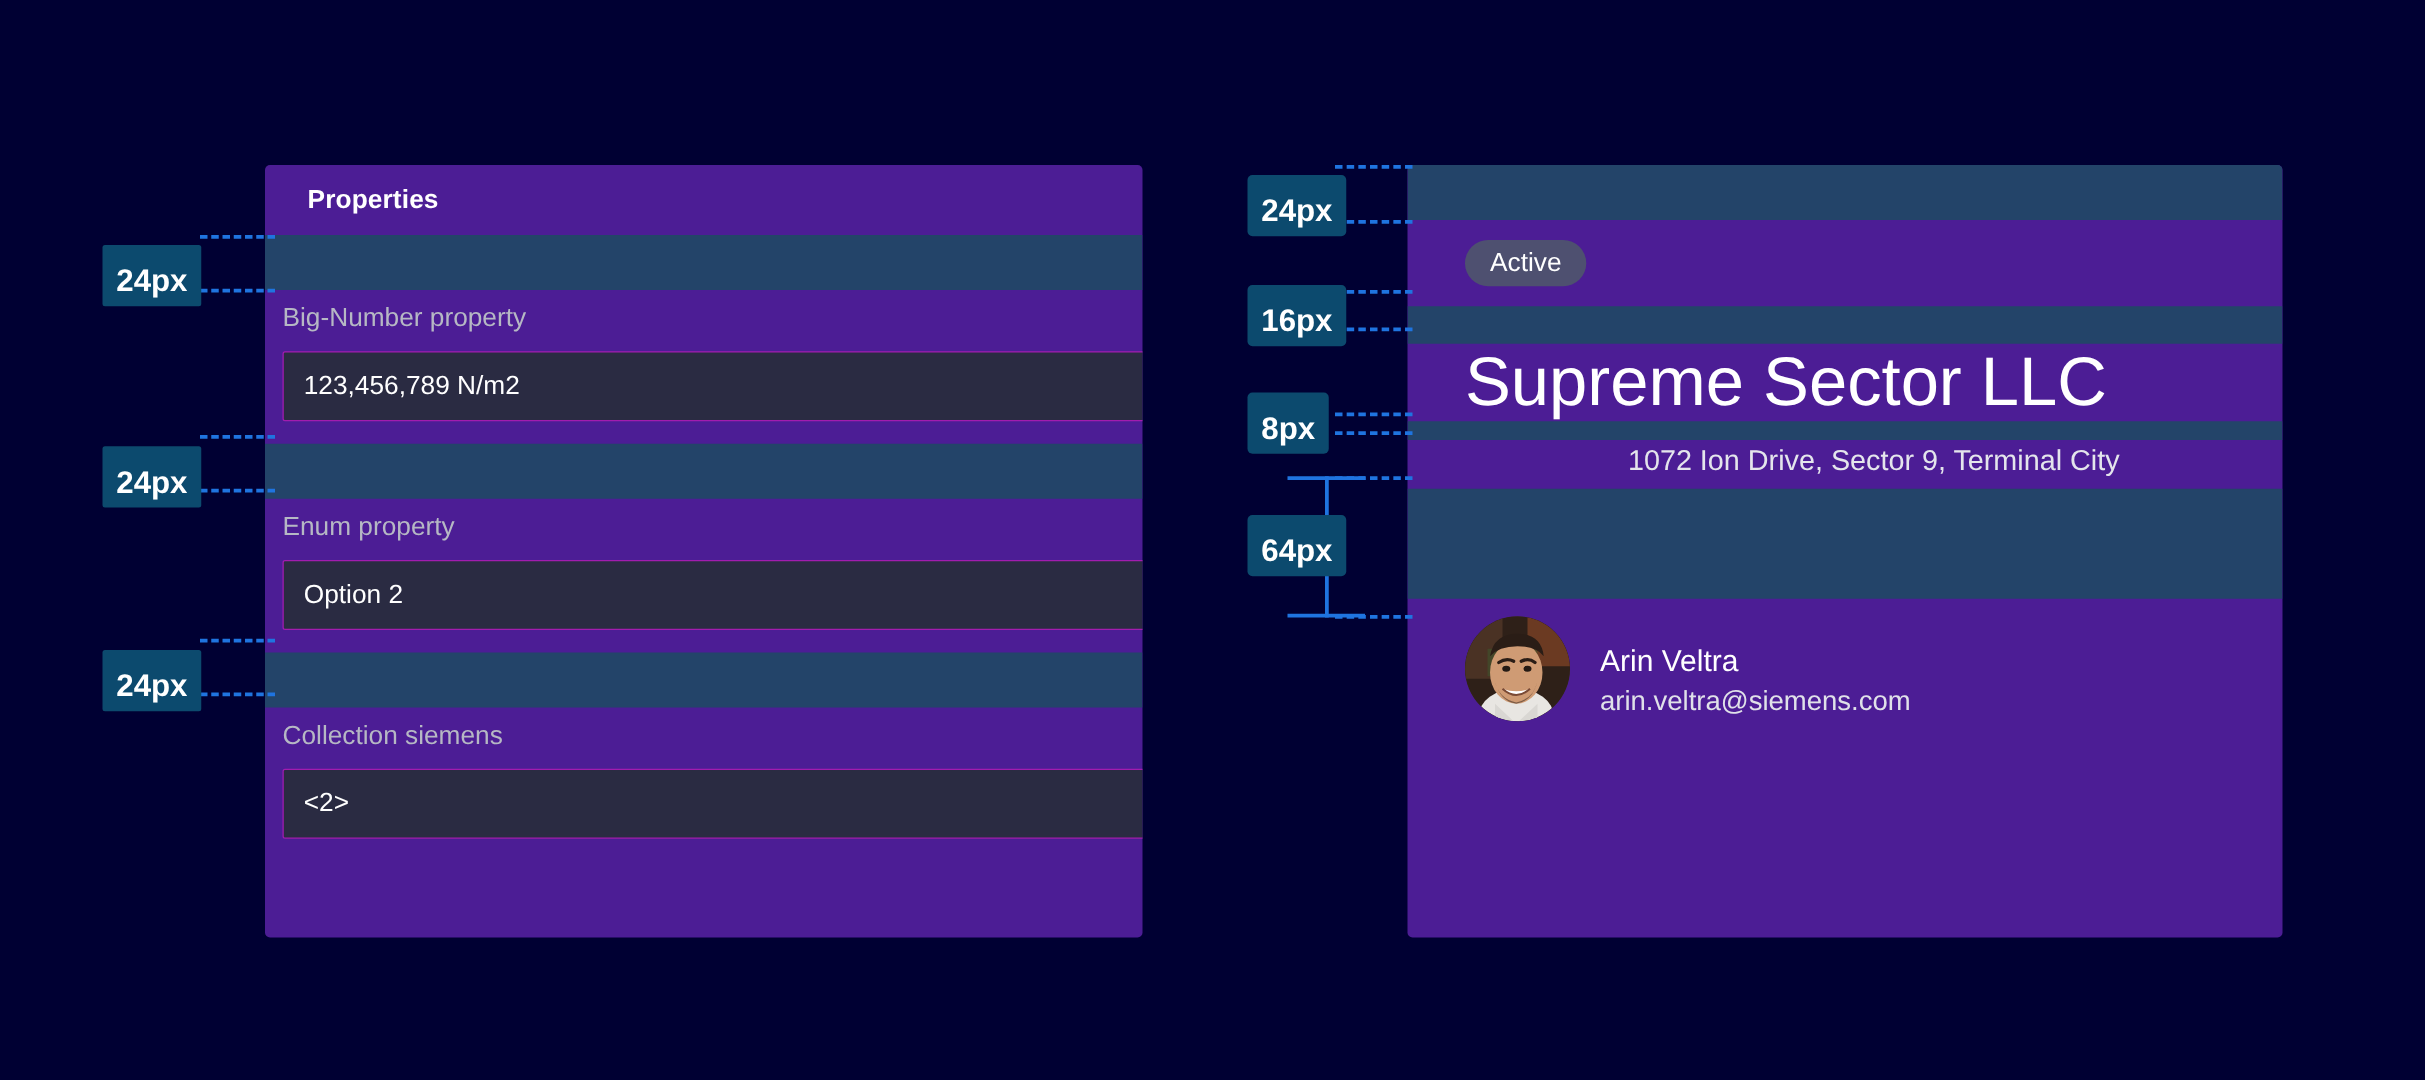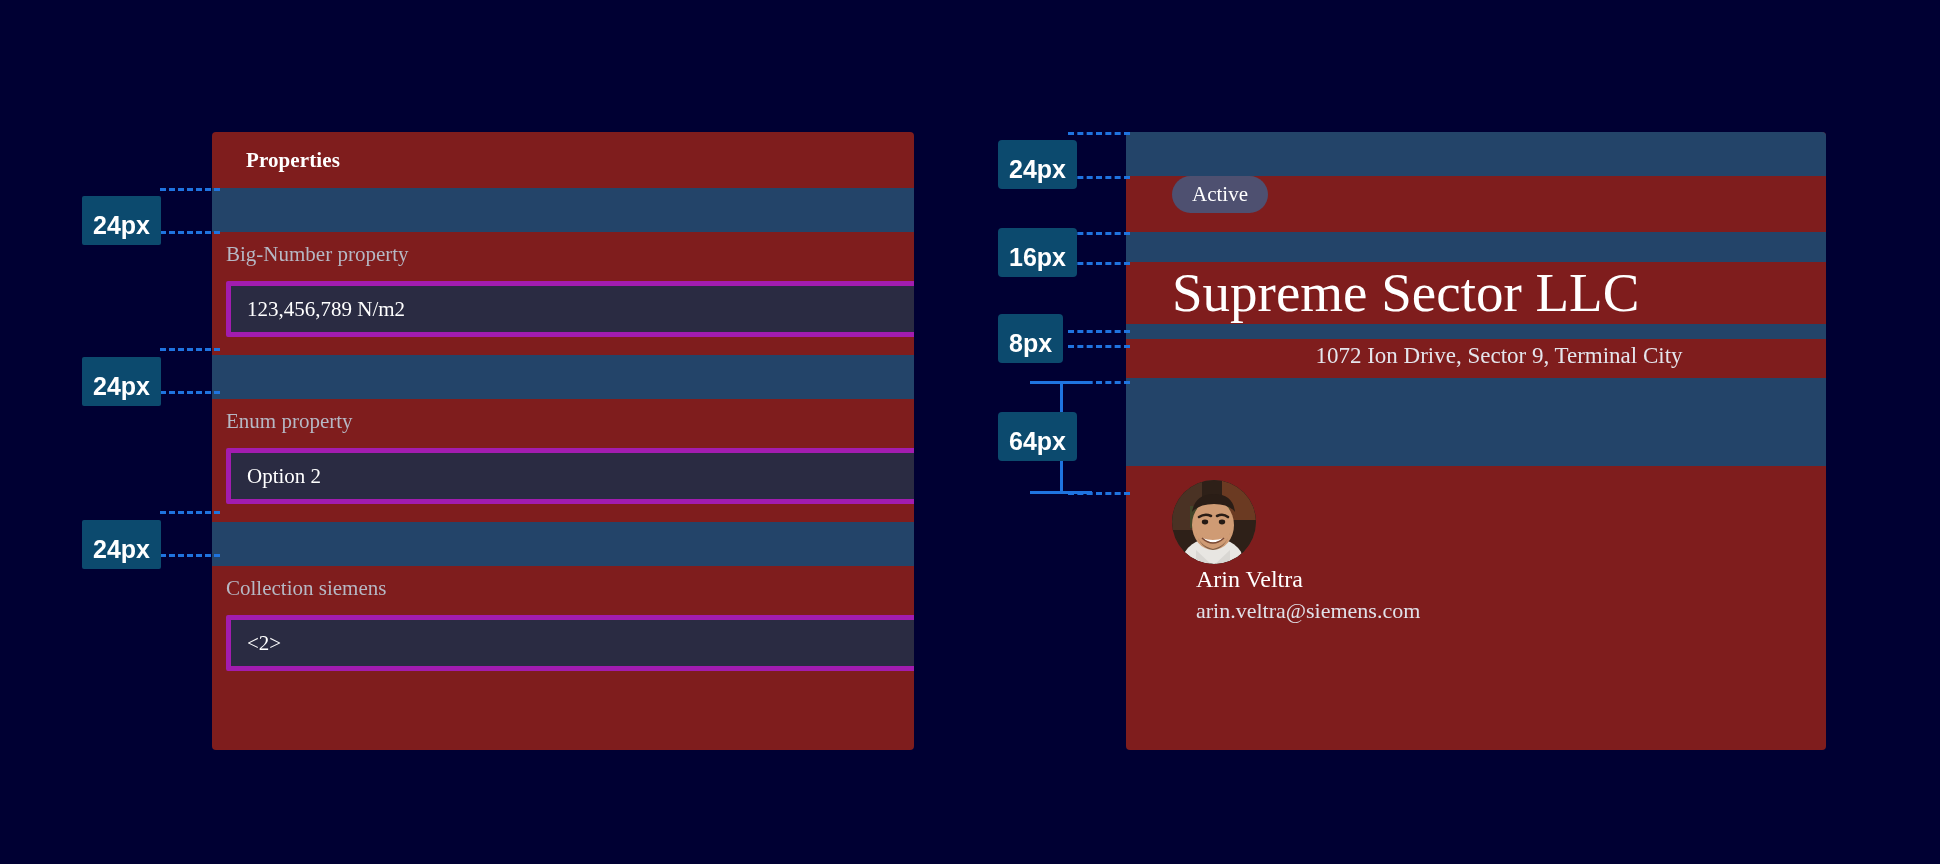--- a/index.html
+++ b/index.html
@@ -17,24 +17,23 @@
   }
   .stage {
     position: absolute;
     inset: 0;
     background: #000033;
   }
 
   
   .panel {
     position: absolute;
-    background: #7f1d1d;
+    background: #4c1d95;
     border-radius: 4px;
     overflow: hidden;
-    font-family: Liberation Serif, serif;
   }
 
   
   #properties-panel {
     left: 212px;
     top: 132px;
     width: 702px;
     height: 618px;
   }
   .panel-header {
@@ -65,21 +64,21 @@
   .field-label {
     color: #b6b8c4;
     font-size: 21px;
     line-height: 1;
     padding-top: 12px;
     padding-bottom: 16px;
     white-space: nowrap;
   }
   .field-input {
     height: 56px;
-    border: 5px solid #a21caf;
+    border: 1px solid #a21caf;
     border-radius: 2px;
     background: #2a2b42;
     display: flex;
     align-items: center;
     padding-left: 16px;
     box-sizing: border-box;
     color: #ffffff;
     font-size: 21px;
     margin-right: -34px;
   }
@@ -89,23 +88,23 @@
 
   
   #contact-panel {
     left: 1126px;
     top: 132px;
     width: 700px;
     height: 618px;
   }
   .badge-row {
     padding-left: 46px;
-    height: 56px;
+    height: 69px;
     display: flex;
-    align-items: flex-start;
+    align-items: center;
     box-sizing: border-box;
   }
   .status-pill {
     background: #4e5070;
     color: #ffffff;
     font-size: 21px;
     border-radius: 22px;
     padding: 8px 20px;
     line-height: 1;
     display: inline-block;
@@ -124,25 +123,24 @@
   .company-address {
     color: #e4e5ec;
     font-size: 23px;
     line-height: 1.45;
     padding-bottom: 6px;
     white-space: nowrap;
     text-align: center;
   }
   .contact-row {
     display: flex;
-    align-items: flex-start;
+    align-items: flex-end;
     padding-left: 46px;
     padding-top: 14px;
     box-sizing: border-box;
-    flex-direction: column;
   }
   .avatar {
     width: 84px;
     height: 84px;
     border-radius: 50%;
     flex: 0 0 auto;
     overflow: hidden;
     position: relative;
     background: #3a2b24;
   }

